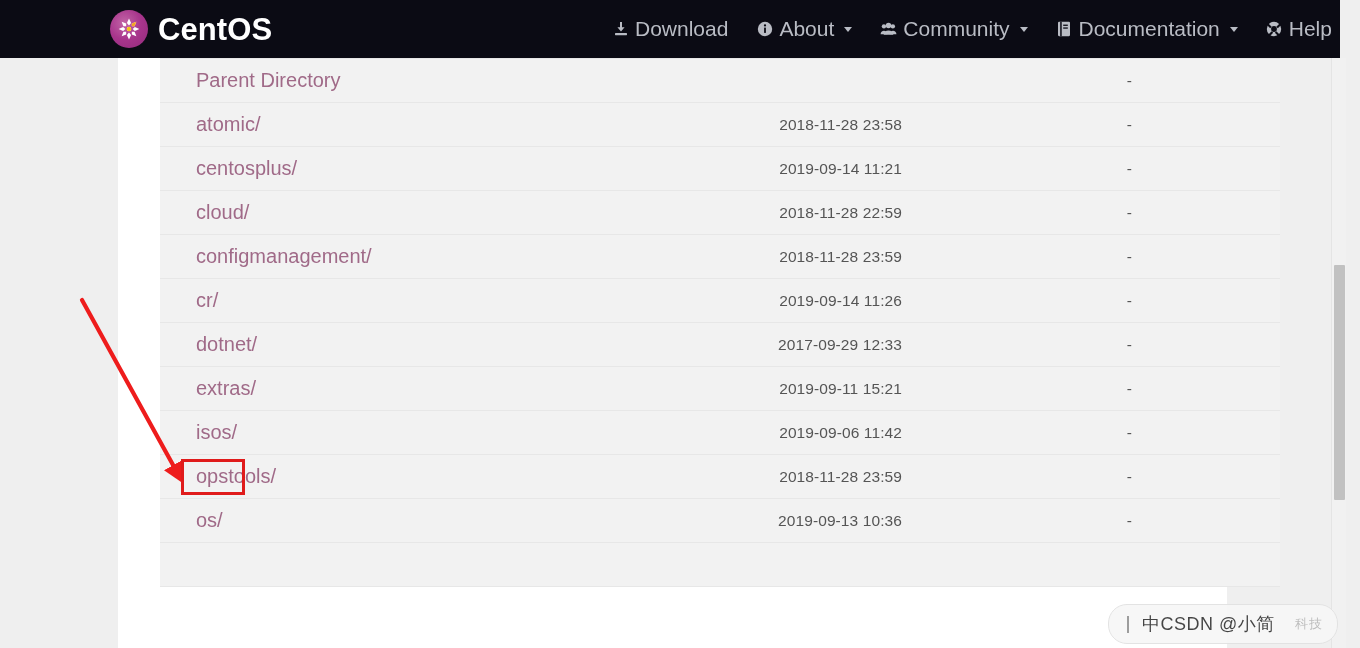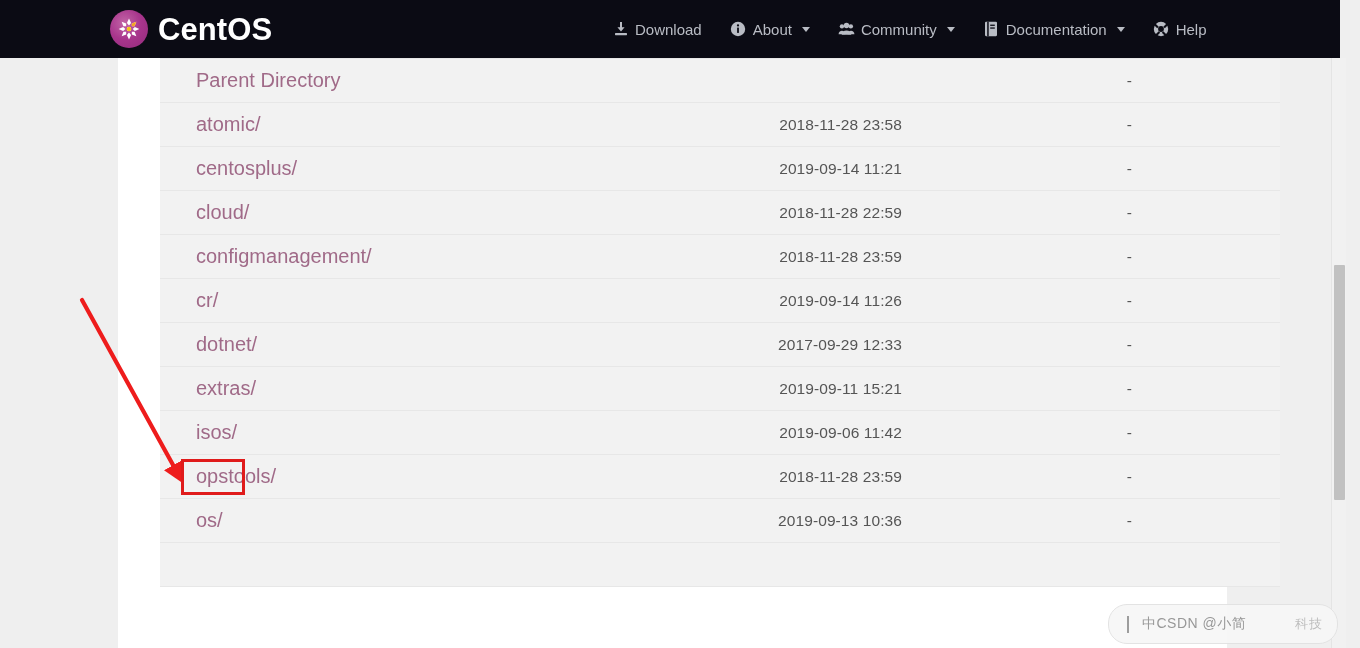--- a/index.html
+++ b/index.html
@@ -28,21 +28,21 @@
     color:#ffffff;font-size:31px;font-weight:bold;letter-spacing:.1px;
     margin-left:10px;line-height:1;
   }
 
   #nav-items{
     position:absolute;left:612px;top:0;height:58px;
     display:flex;align-items:center;gap:28px;
   }
   .nav-item{
     display:flex;align-items:center;gap:6px;
-    color:#b9bcc4;font-size:15px;text-decoration:none;white-space:nowrap;
+    color:#b9bcc4;font-size:21px;text-decoration:none;white-space:nowrap;
     cursor:pointer;
   }
   .nav-item .nav-ico{display:inline-flex;align-items:center;justify-content:center;width:17px;height:17px;flex:none;}
   .nav-item .nav-ico svg{display:block;}
   .caret{
     width:0;height:0;border-left:4.5px solid transparent;border-right:4.5px solid transparent;
     border-top:5px solid #b9bcc4;margin-left:4px;flex:none;
   }
 
   
@@ -85,21 +85,21 @@
   }
 
   
   #watermark{
     position:absolute;right:8px;bottom:4px;height:38px;min-width:228px;
     background:#f7f7f7;border:1px solid #e2e2e2;border-radius:19px;
     display:flex;align-items:center;z-index:9;opacity:.96;
   }
   #wm-bar{width:2px;height:17px;background:#9a9a9a;margin-left:18px;flex:none;}
   #wm-text{
-    margin-left:13px;color:#737373;font-size:14px;white-space:nowrap;
+    margin-left:13px;color:#000000;font-size:18px;white-space:nowrap;
     letter-spacing:.5px;opacity:.75;
   }
   #wm-ghost{
     position:absolute;right:14px;top:50%;transform:translateY(-50%);
     color:#8c8c8c;font-size:13px;white-space:nowrap;opacity:.55;letter-spacing:1px;
   }
 </style>
 </head>
 <body>
 

